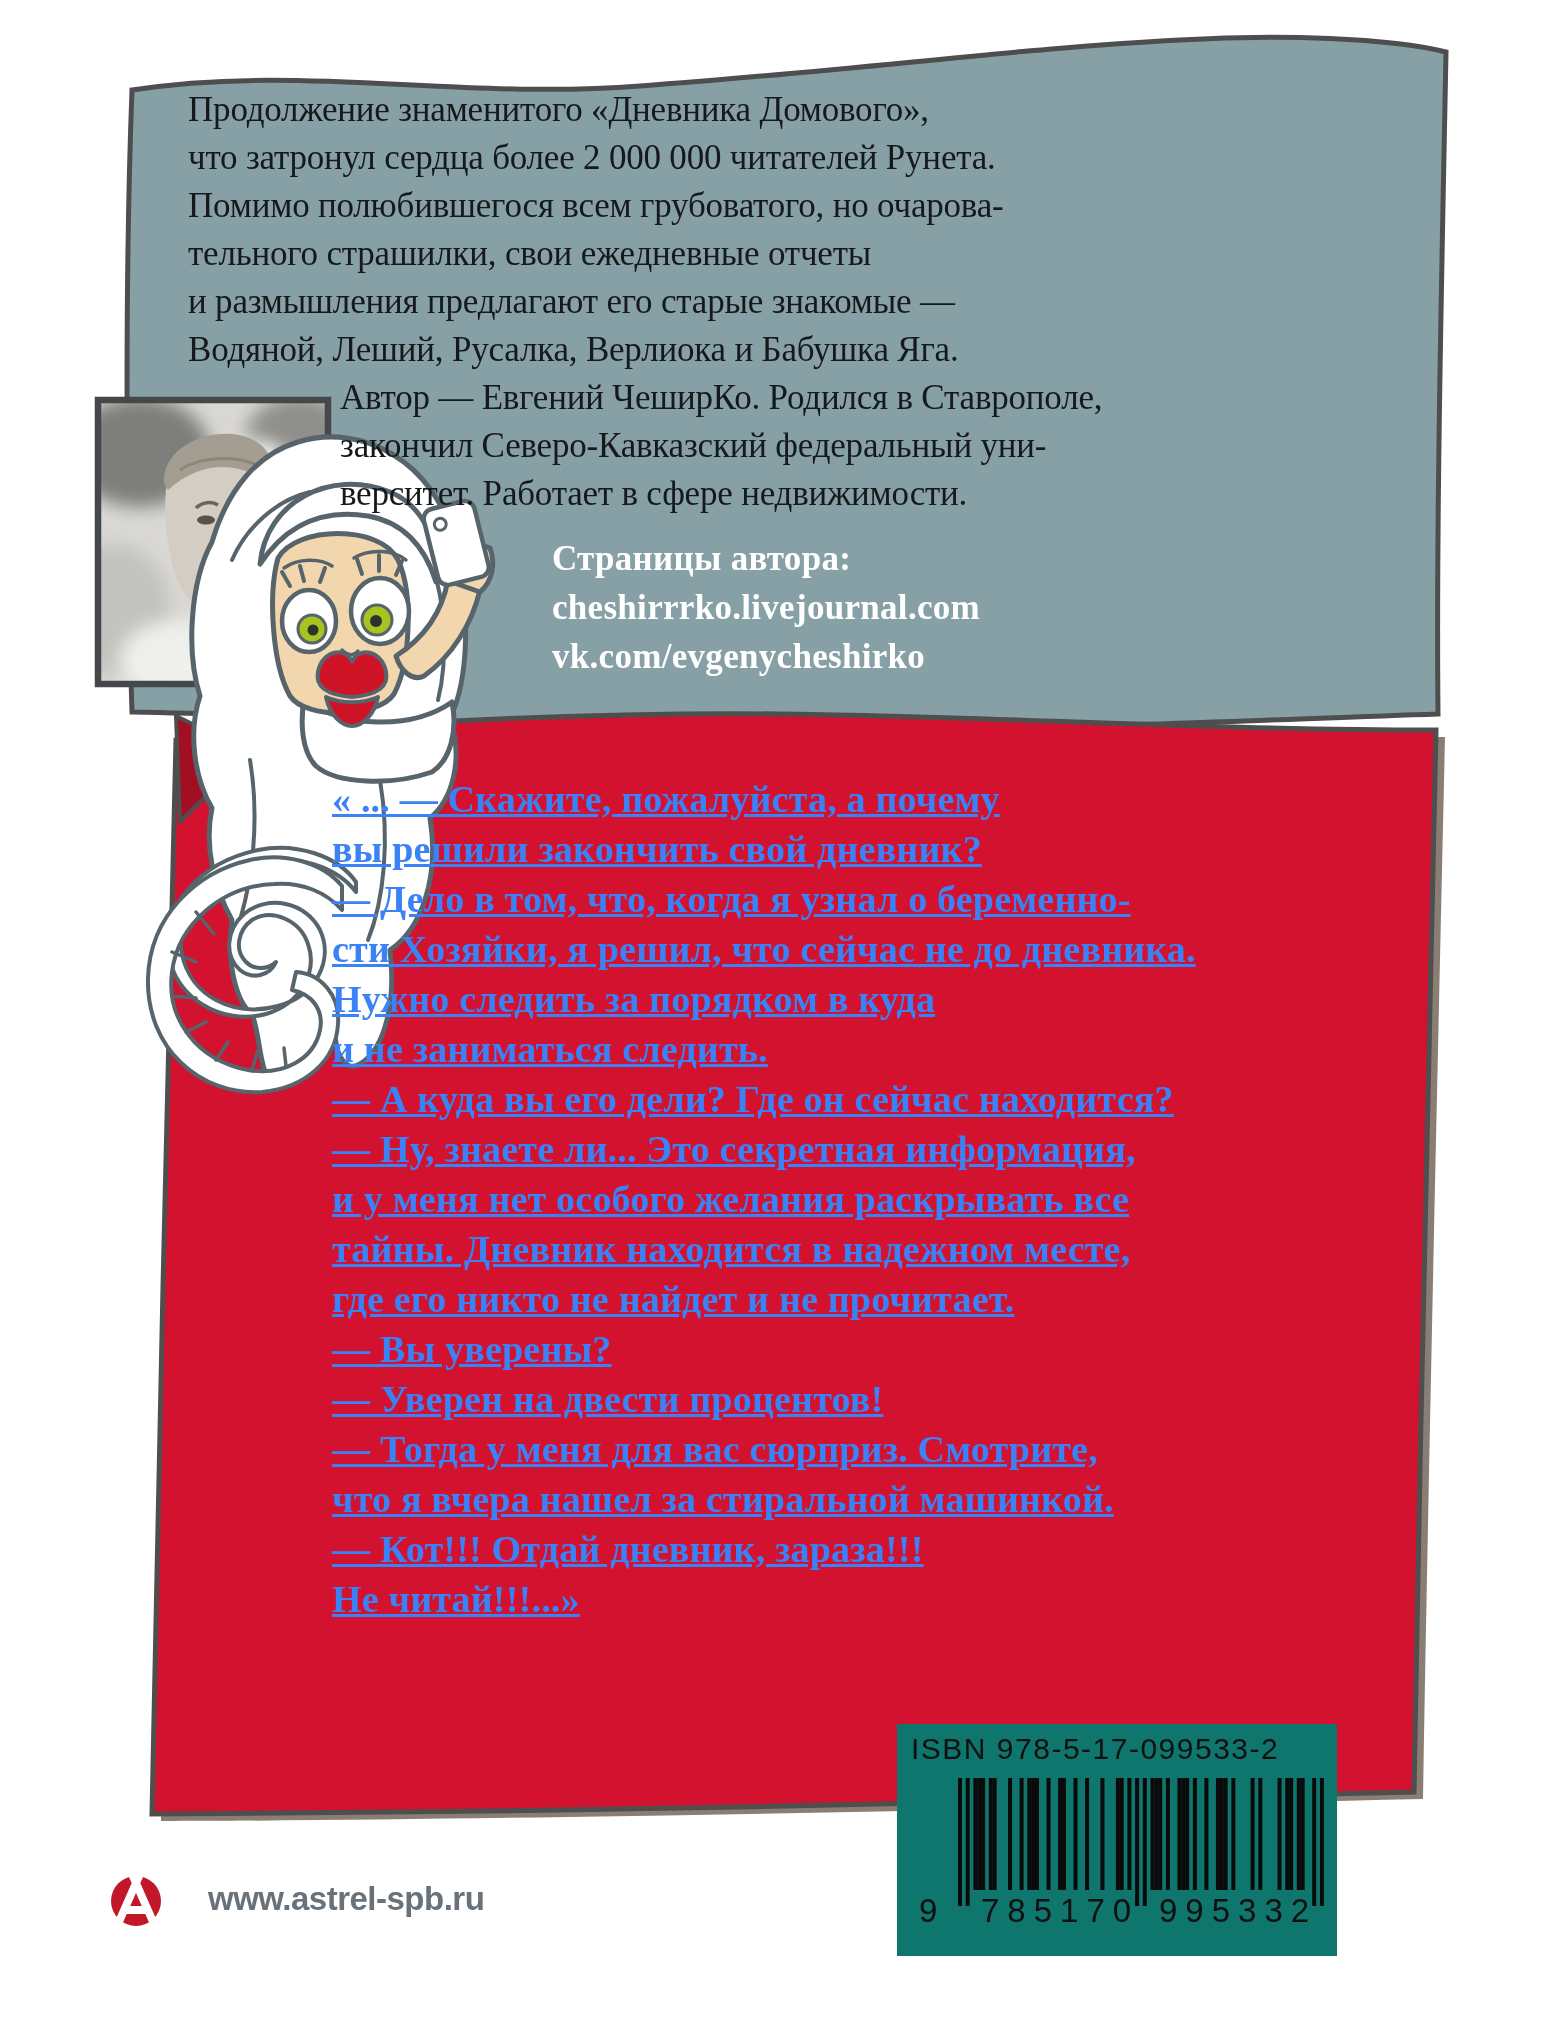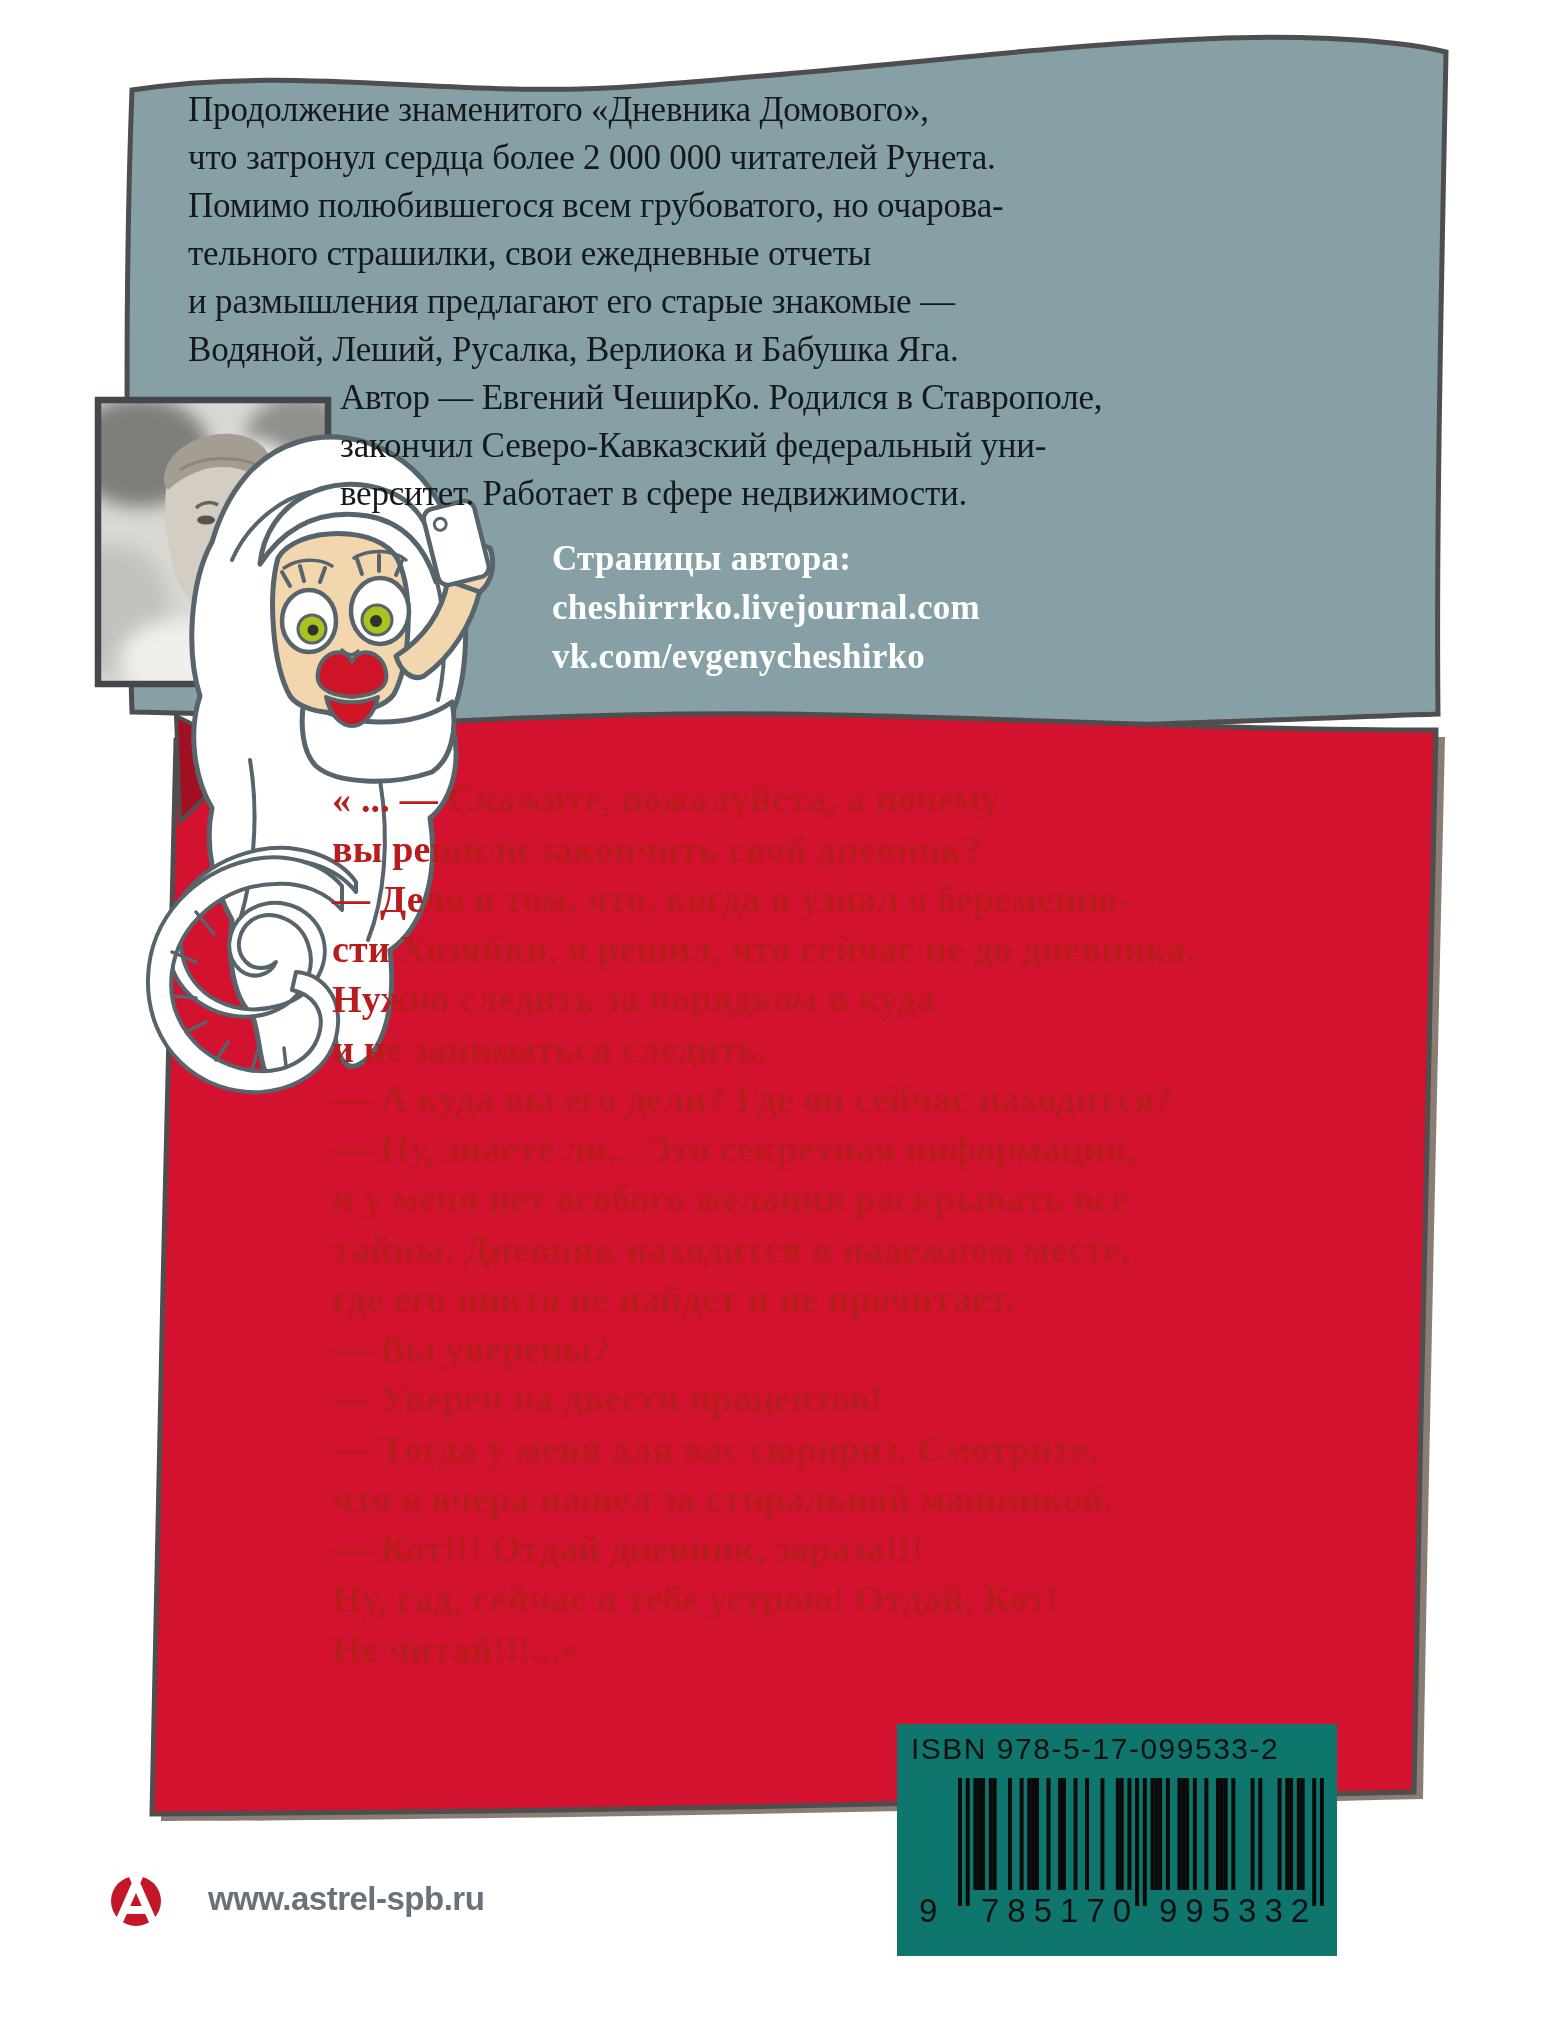--- a/index.html
+++ b/index.html
@@ -5,21 +5,21 @@
   html,body{margin:0;padding:0;background:#fff;}
   #page{position:relative;width:1548px;height:2020px;background:#ffffff;overflow:hidden;
         font-family:"Liberation Serif",serif;}
   .abs{position:absolute;}
   #art{position:absolute;left:0;top:0;width:1548px;height:2020px;}
   
   #toptext{left:188px;top:86px;width:1240px;font-size:35px;line-height:48px;color:#15191b;letter-spacing:-0.2px;}
   #authortext{left:340px;top:374px;width:1090px;font-size:35px;line-height:48px;color:#15191b;letter-spacing:-0.2px;}
   #links{left:552px;top:534px;width:880px;font-weight:bold;color:#ffffff;font-size:35px;line-height:49px;letter-spacing:0.3px;}
   
-  #quote{left:332px;top:774px;width:1090px;font-weight:bold;color:#b91c1c;font-size:38px;line-height:50px;letter-spacing:0.2px;}
+  #quote{left:332px;top:774px;width:1090px;font-weight:bold;color:#3b82f6;font-size:38px;line-height:50px;letter-spacing:0.2px;text-decoration:underline;}
   
   #isbnbox{left:897px;top:1724px;width:440px;height:232px;background:#0f766e;}
   #isbnbox .lbl{position:absolute;left:14px;top:8px;font-family:"Liberation Sans",sans-serif;
                 font-size:30px;letter-spacing:1.5px;color:#101010;white-space:nowrap;}
   #barcode-svg{position:absolute;left:0;top:0;}
   #isbnbox .dg{position:absolute;top:168px;font-family:"Liberation Sans",sans-serif;
                font-size:33px;letter-spacing:8px;color:#101010;white-space:nowrap;}
   #dg1{left:22px;} #dg2{left:84px;} #dg3{left:262px;}
   
   #site{left:176px;top:1880px;font-family:"Liberation Sans",sans-serif;font-weight:bold;
@@ -154,21 +154,20 @@
     <div class="line">— А куда вы его дели? Где он сейчас находится?</div>
     <div class="line">— Ну, знаете ли... Это секретная информация,</div>
     <div class="line">и у меня нет особого желания раскрывать все</div>
     <div class="line">тайны. Дневник находится в надежном месте,</div>
     <div class="line">где его никто не найдет и не прочитает.</div>
     <div class="line">— Вы уверены?</div>
     <div class="line">— Уверен на двести процентов!</div>
     <div class="line">— Тогда у меня для вас сюрприз. Смотрите,</div>
     <div class="line">что я вчера нашел за стиральной машинкой.</div>
     <div class="line">— Кот!!! Отдай дневник, зараза!!!</div>
-    <div class="line">Ну, гад, сейчас я тебе устрою! Отдай, Кот!</div>
     <div class="line">Не читай!!!...»</div>
   </div>
 
   <div class="abs" id="isbnbox">
     <svg id="barcode-svg" width="440" height="232">
         <rect x="61.00" y="54" width="4.00" height="128" fill="#0a0a0a"></rect>
         <rect x="68.70" y="54" width="4.00" height="128" fill="#0a0a0a"></rect>
         <rect x="76.40" y="54" width="4.00" height="112" fill="#0a0a0a"></rect>
         <rect x="80.25" y="54" width="4.00" height="112" fill="#0a0a0a"></rect>
         <rect x="84.10" y="54" width="4.00" height="112" fill="#0a0a0a"></rect>

